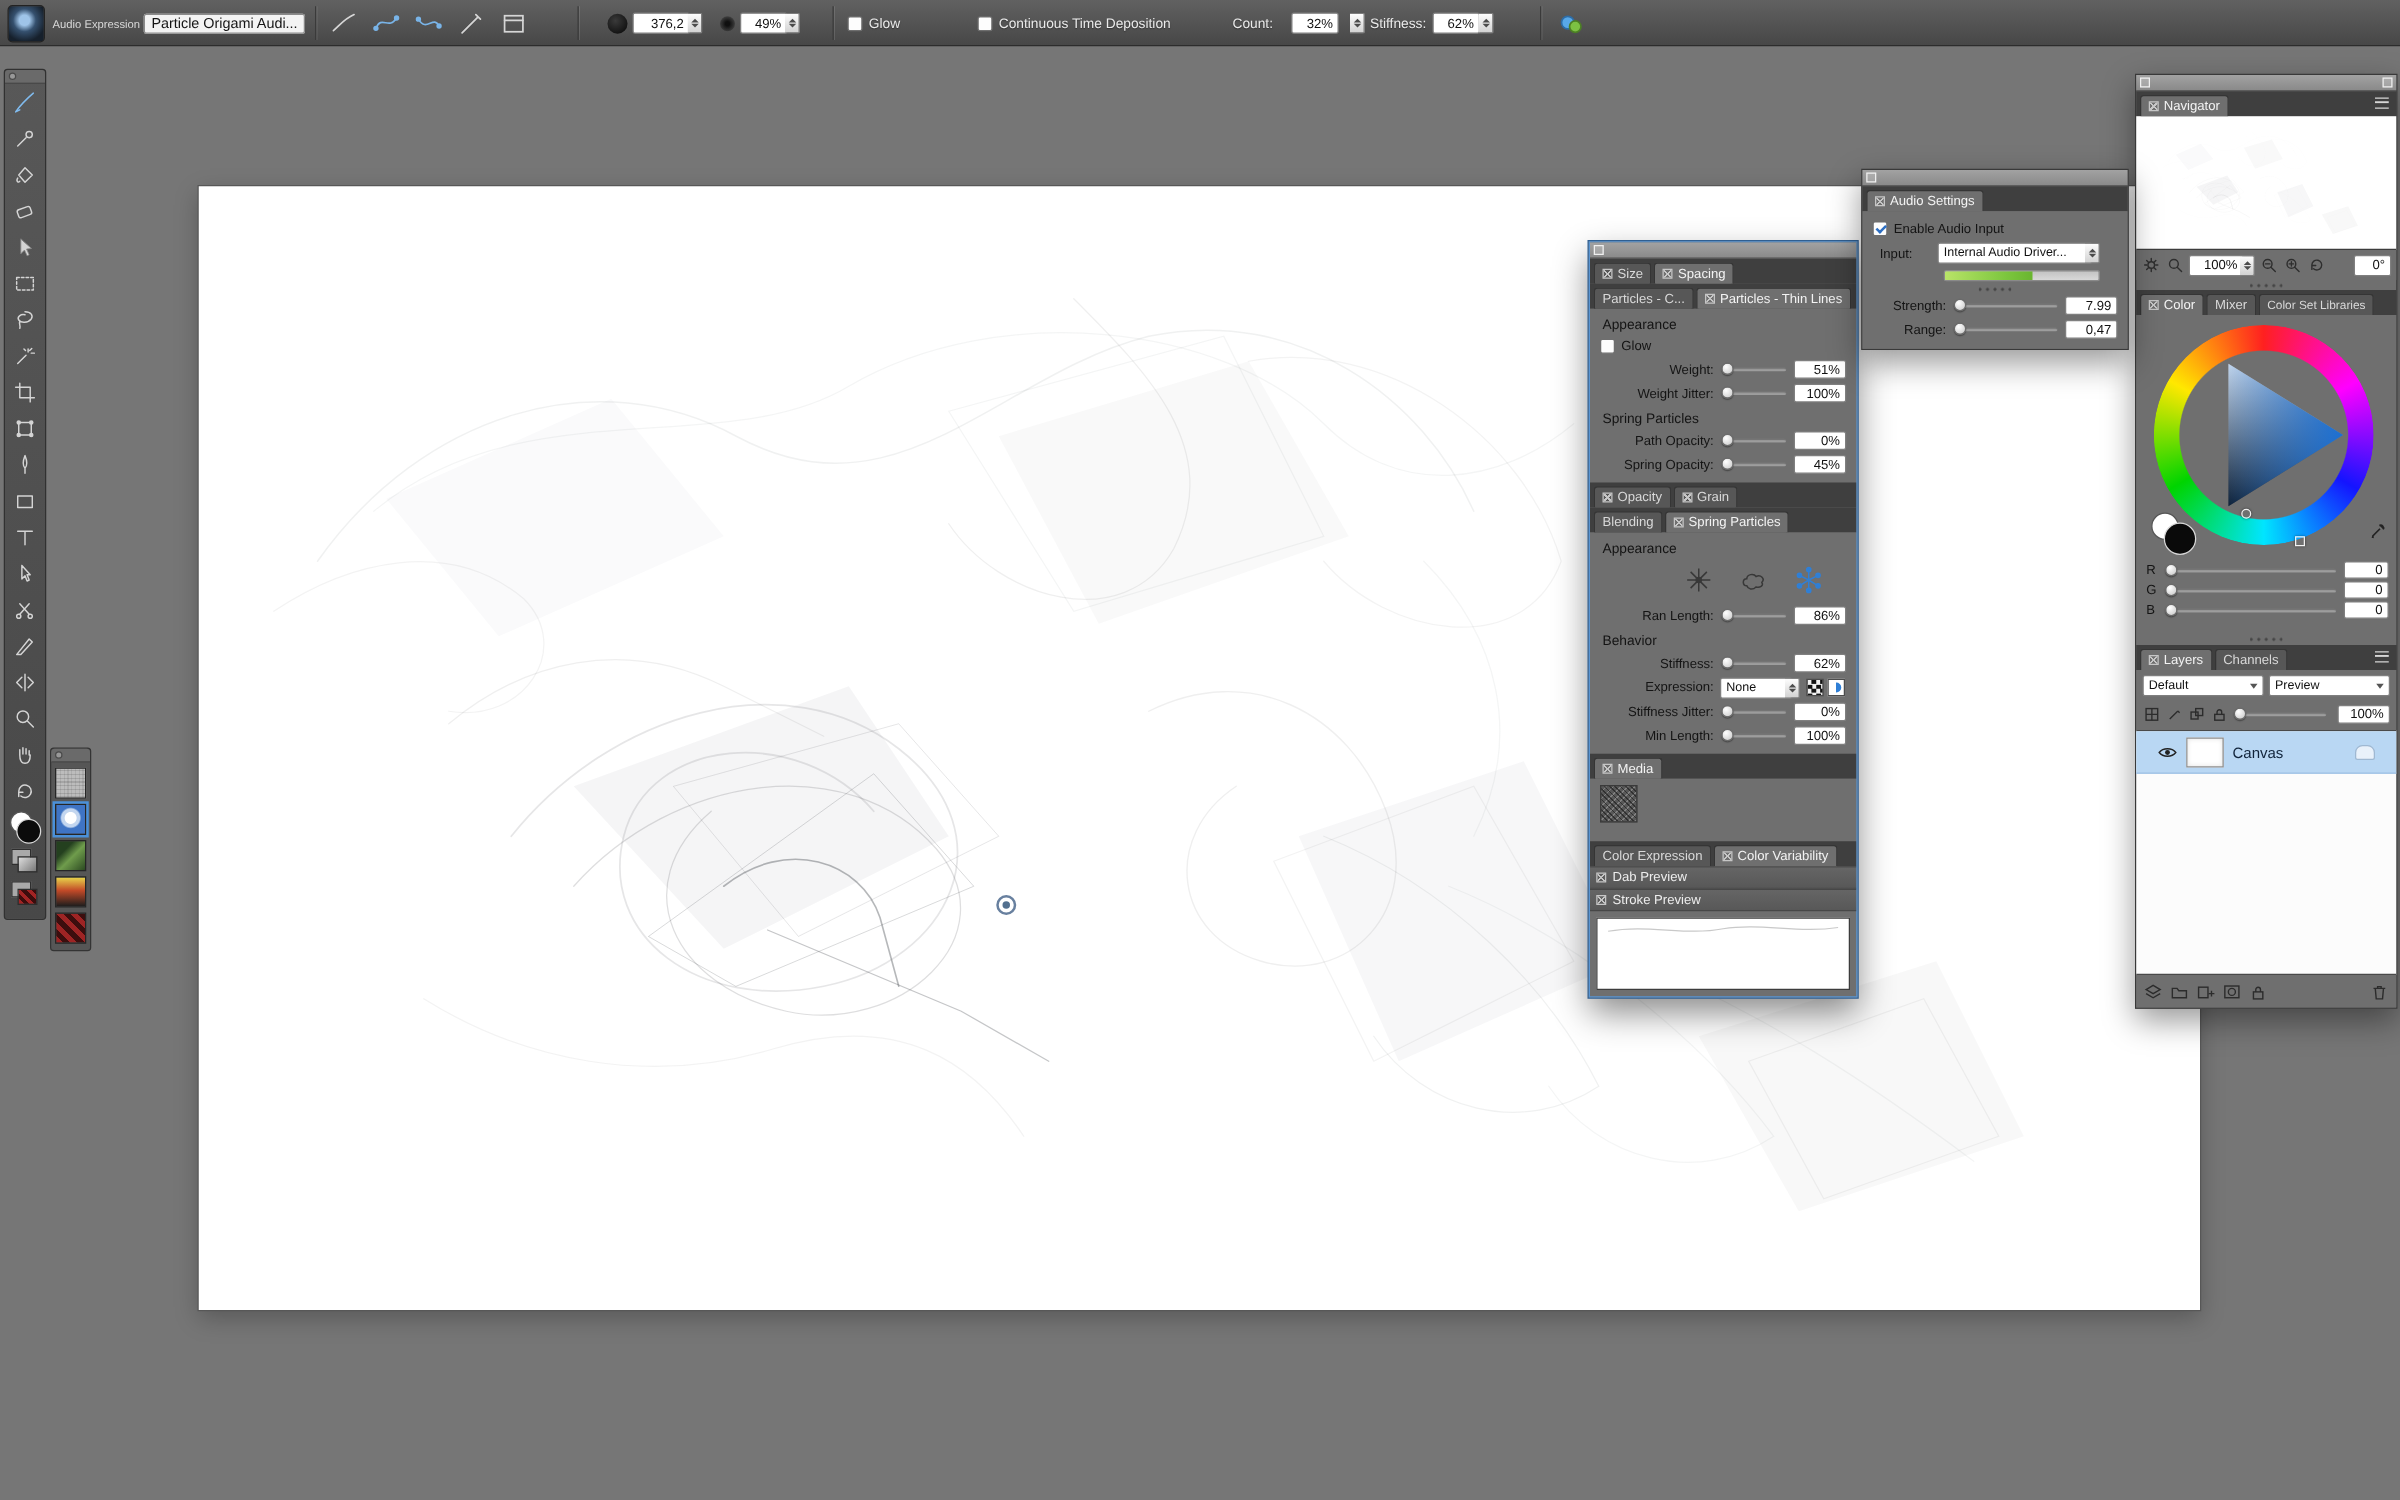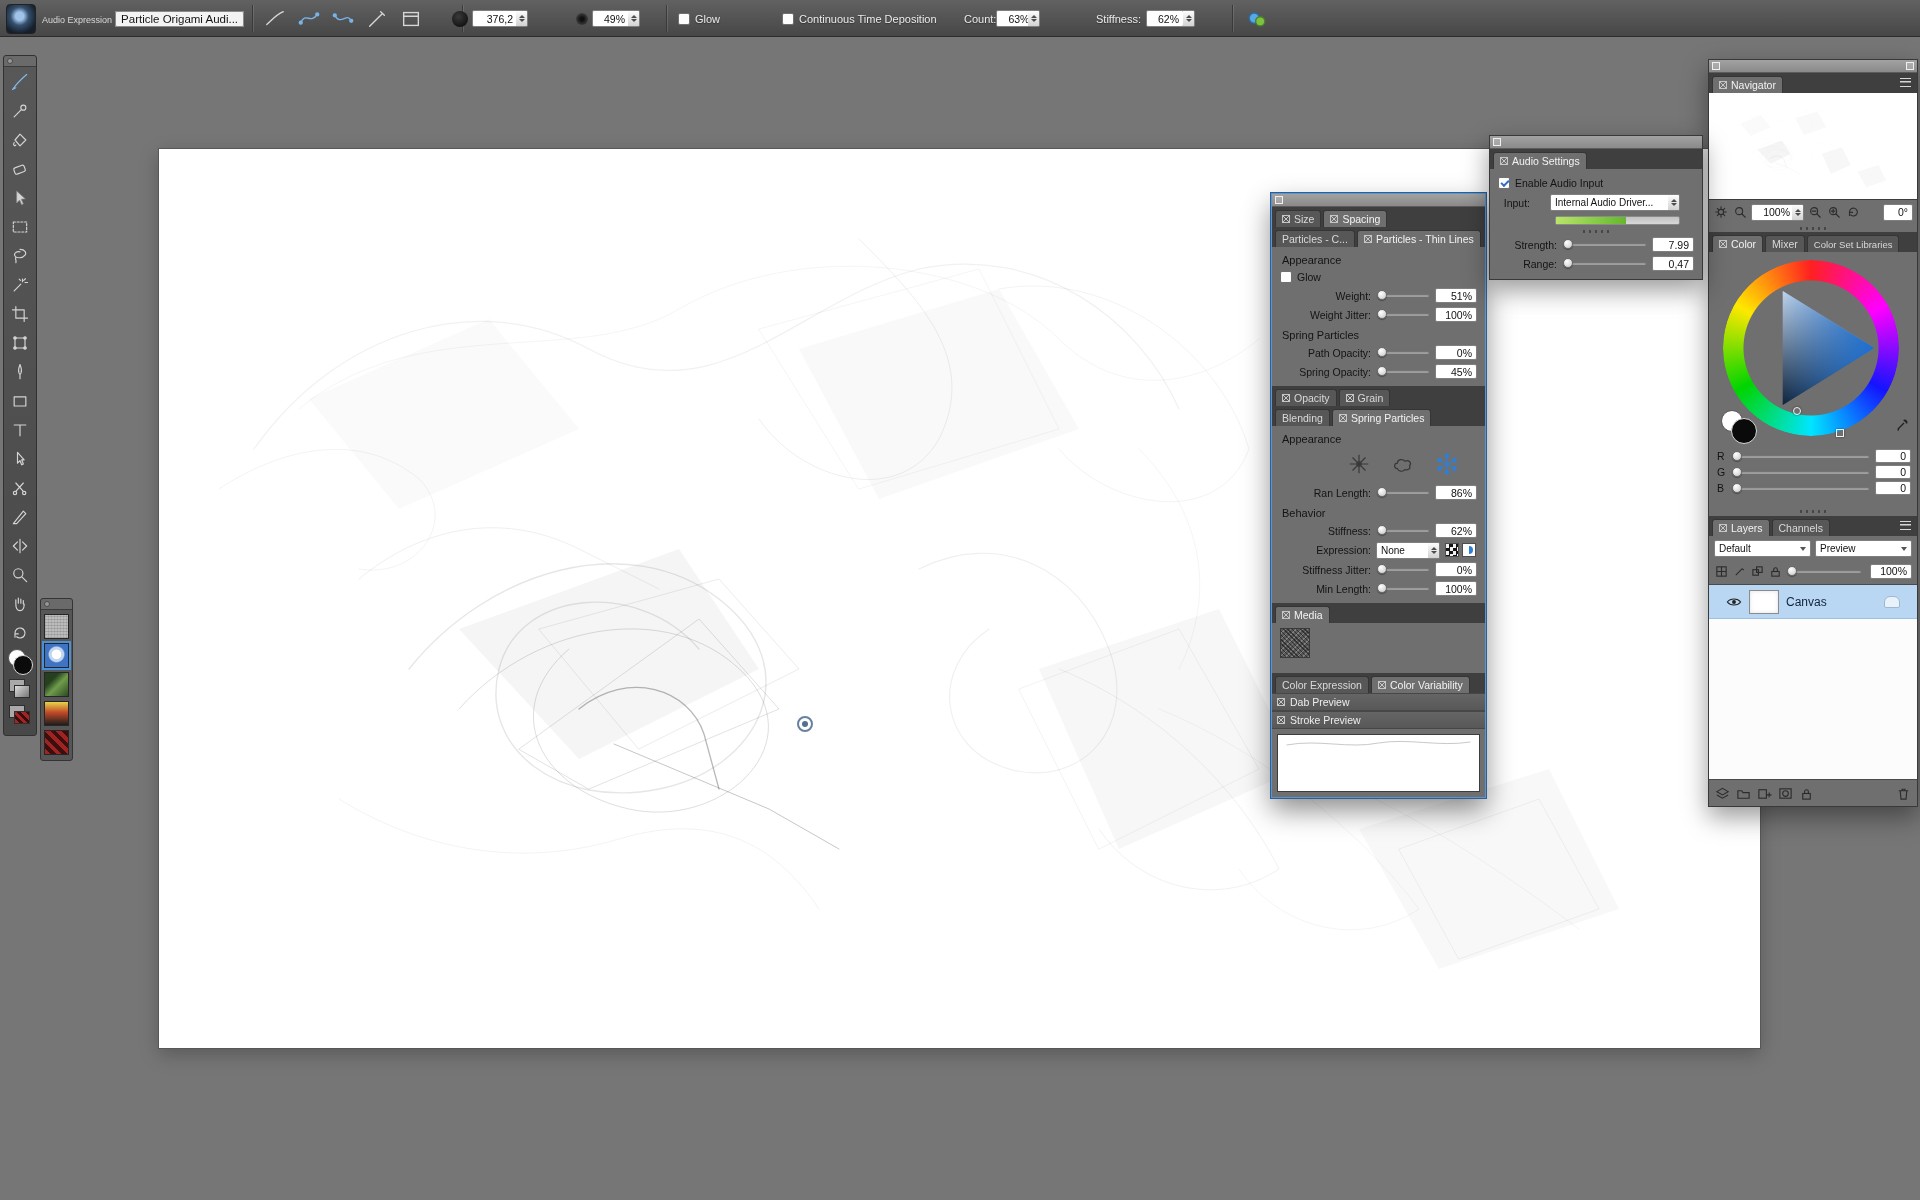--- a/index.html
+++ b/index.html
@@ -196,21 +196,21 @@
         </svg>
       </span>
     <span class="tbtn">
         <svg viewBox="0 0 24 24">
           <rect x="4" y="5" width="16" height="14"></rect>
           <path d="M4 9 h16"></path>
         </svg>
       </span>
   </div>
   <span class="vsep" style="left:462px"></span>
-  <div class="grp" style="left:452px;gap:4px">
+  <div class="grp" style="left:486px;gap:4px">
     <span class="dab-lg"></span>
     <span class="vbox" style="width:46px">376,2</span>
     <span class="stepper">
         <i class="up"></i>
         <i class="dn"></i>
       </span>
   </div>
   <div class="grp" style="left:576px;gap:4px">
     <span class="dab-sm"></span>
     <span class="vbox" style="width:38px">49%</span>
@@ -221,23 +221,23 @@
   </div>
   <span class="vsep" style="left:666px"></span>
   <div class="grp" style="left:678px;gap:5px">
     <span class="chk"></span>
     <span class="tb-label">Glow</span>
   </div>
   <div class="grp" style="left:782px;gap:5px">
     <span class="chk"></span>
     <span class="tb-label">Continuous Time Deposition</span>
   </div>
-  <div class="grp" style="left:964px;gap:0">
+  <div class="grp" style="left:986px;gap:15px">
     <span class="tb-label">Count:</span>
-    <span class="vbox" style="width:38px">63%</span>
+    <span class="vbox" style="width:38px">32%</span>
     <span class="stepper">
         <i class="up"></i>
         <i class="dn"></i>
       </span>
   </div>
   <div class="grp" style="left:1096px;gap:5px">
     <span class="tb-label">Stiffness:</span>
     <span class="vbox" style="width:38px">62%</span>
     <span class="stepper">
         <i class="up"></i>

